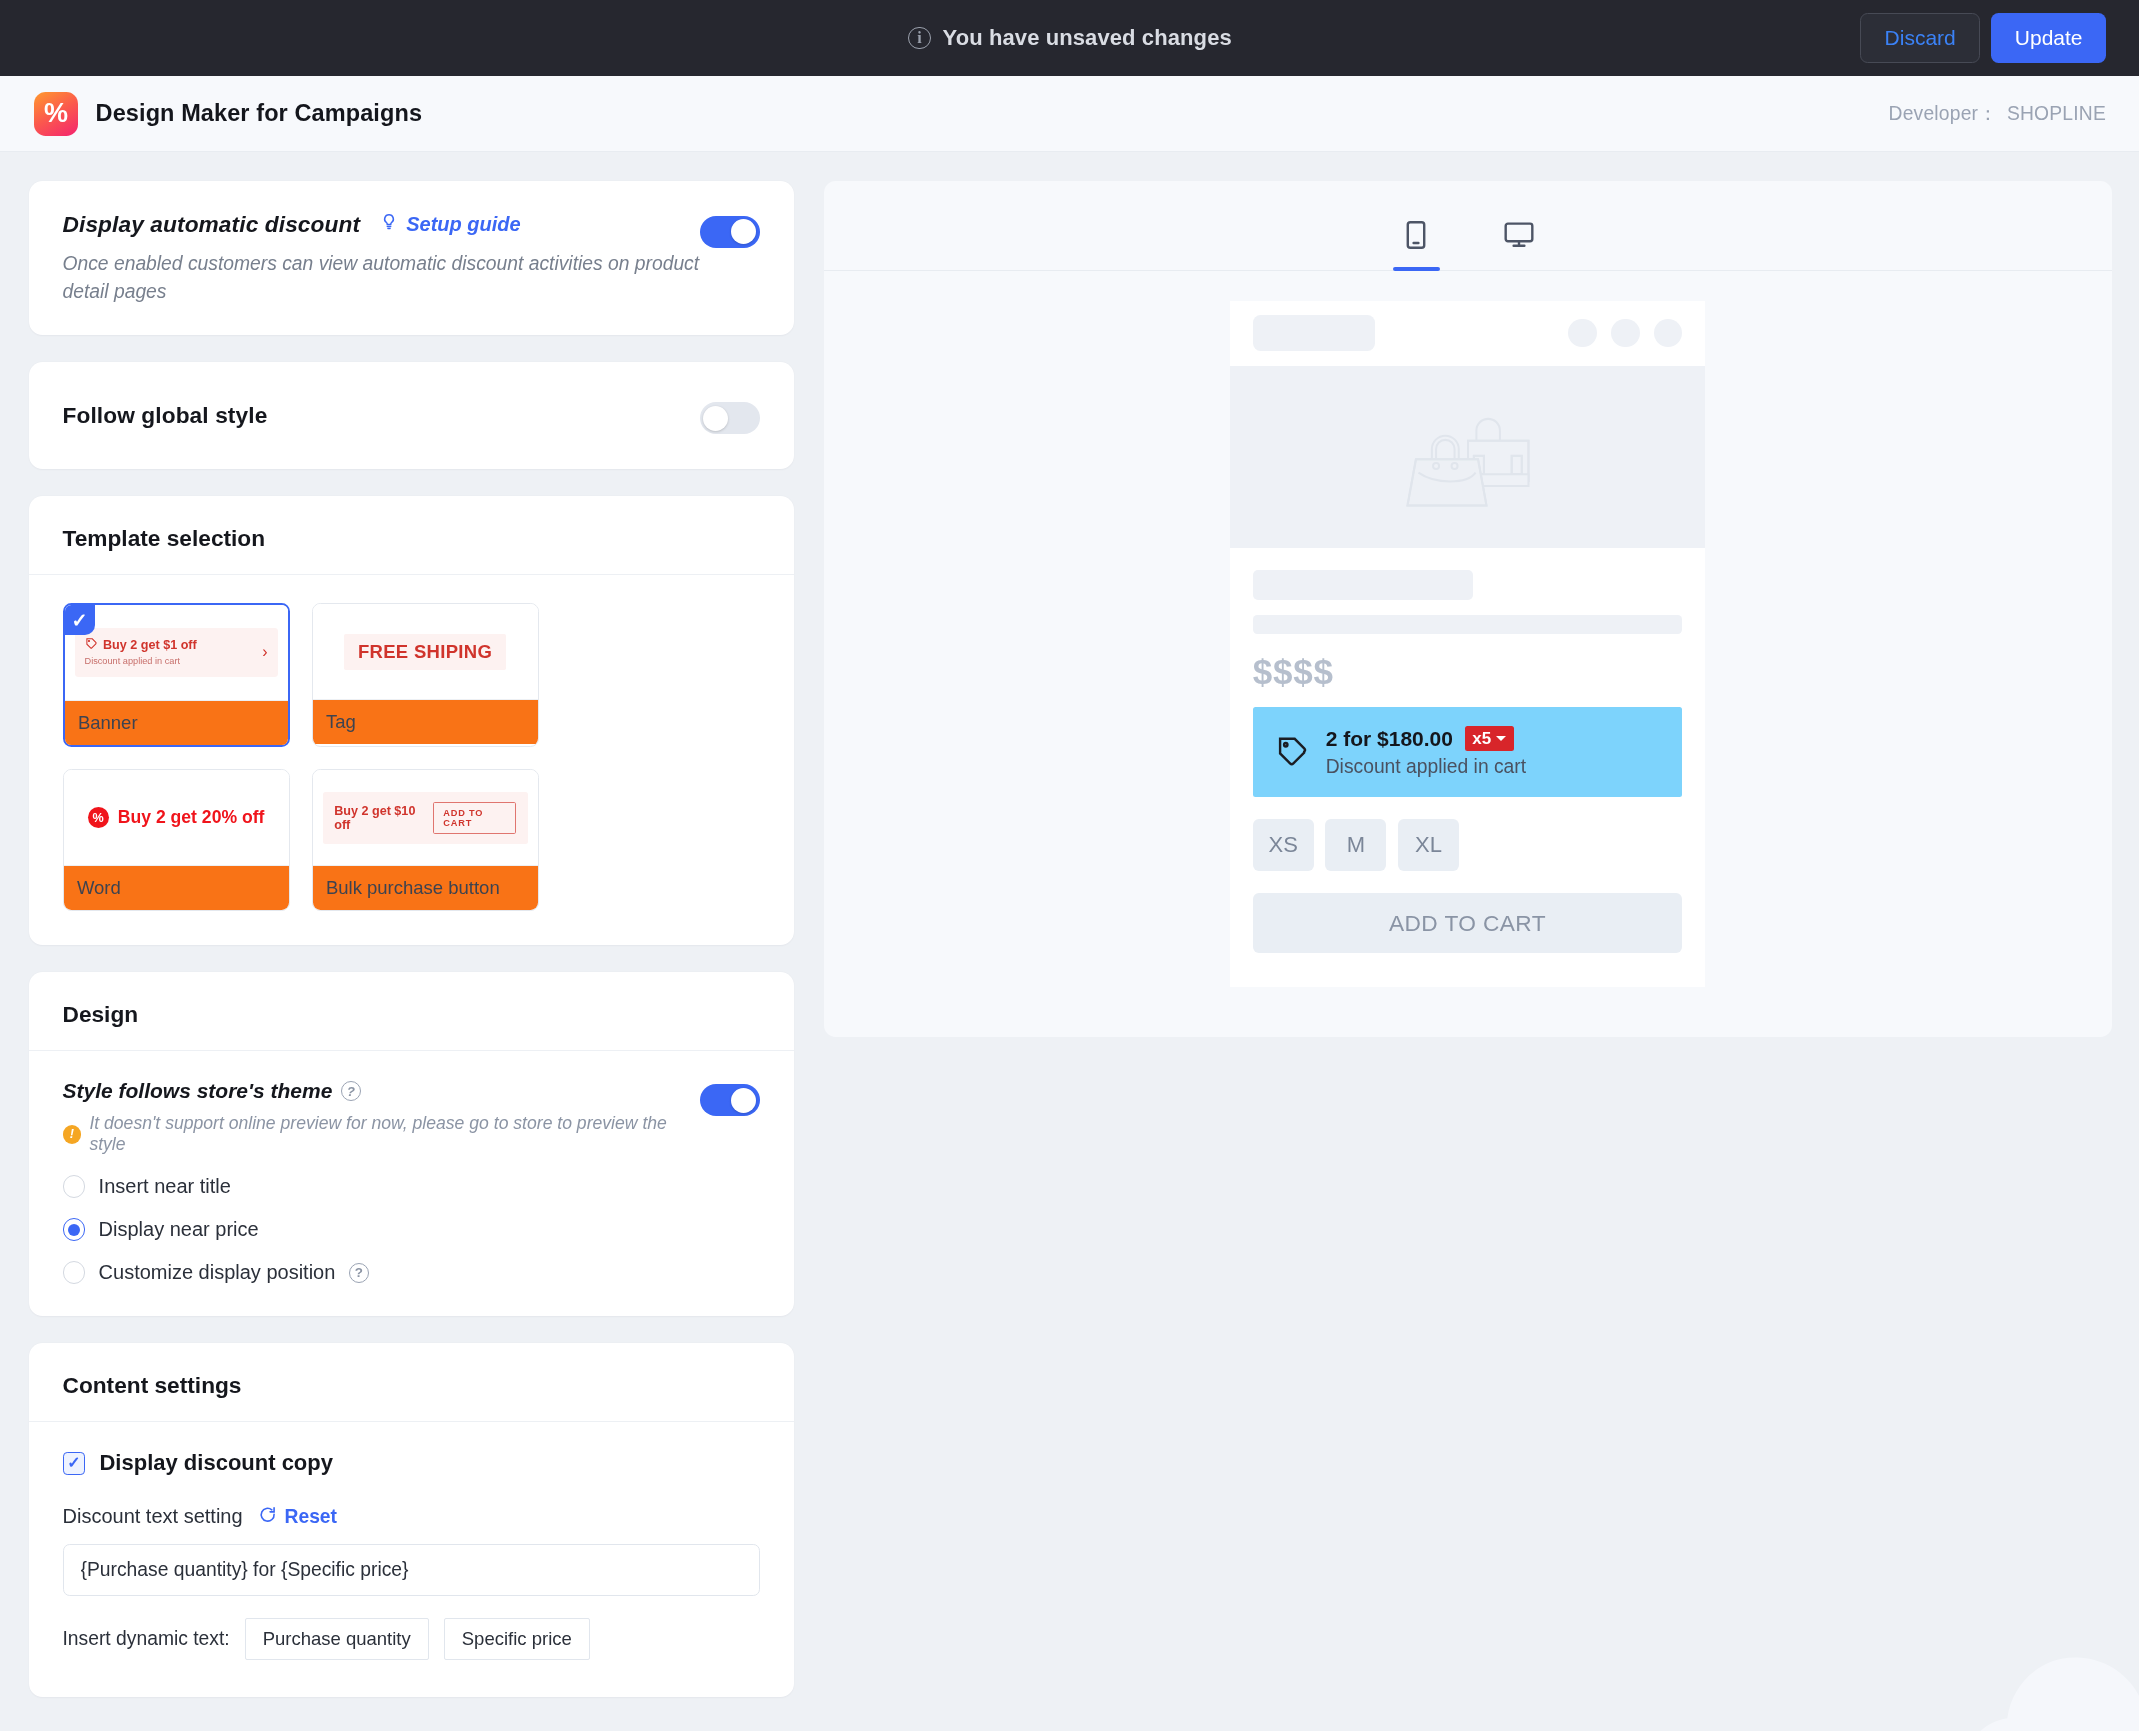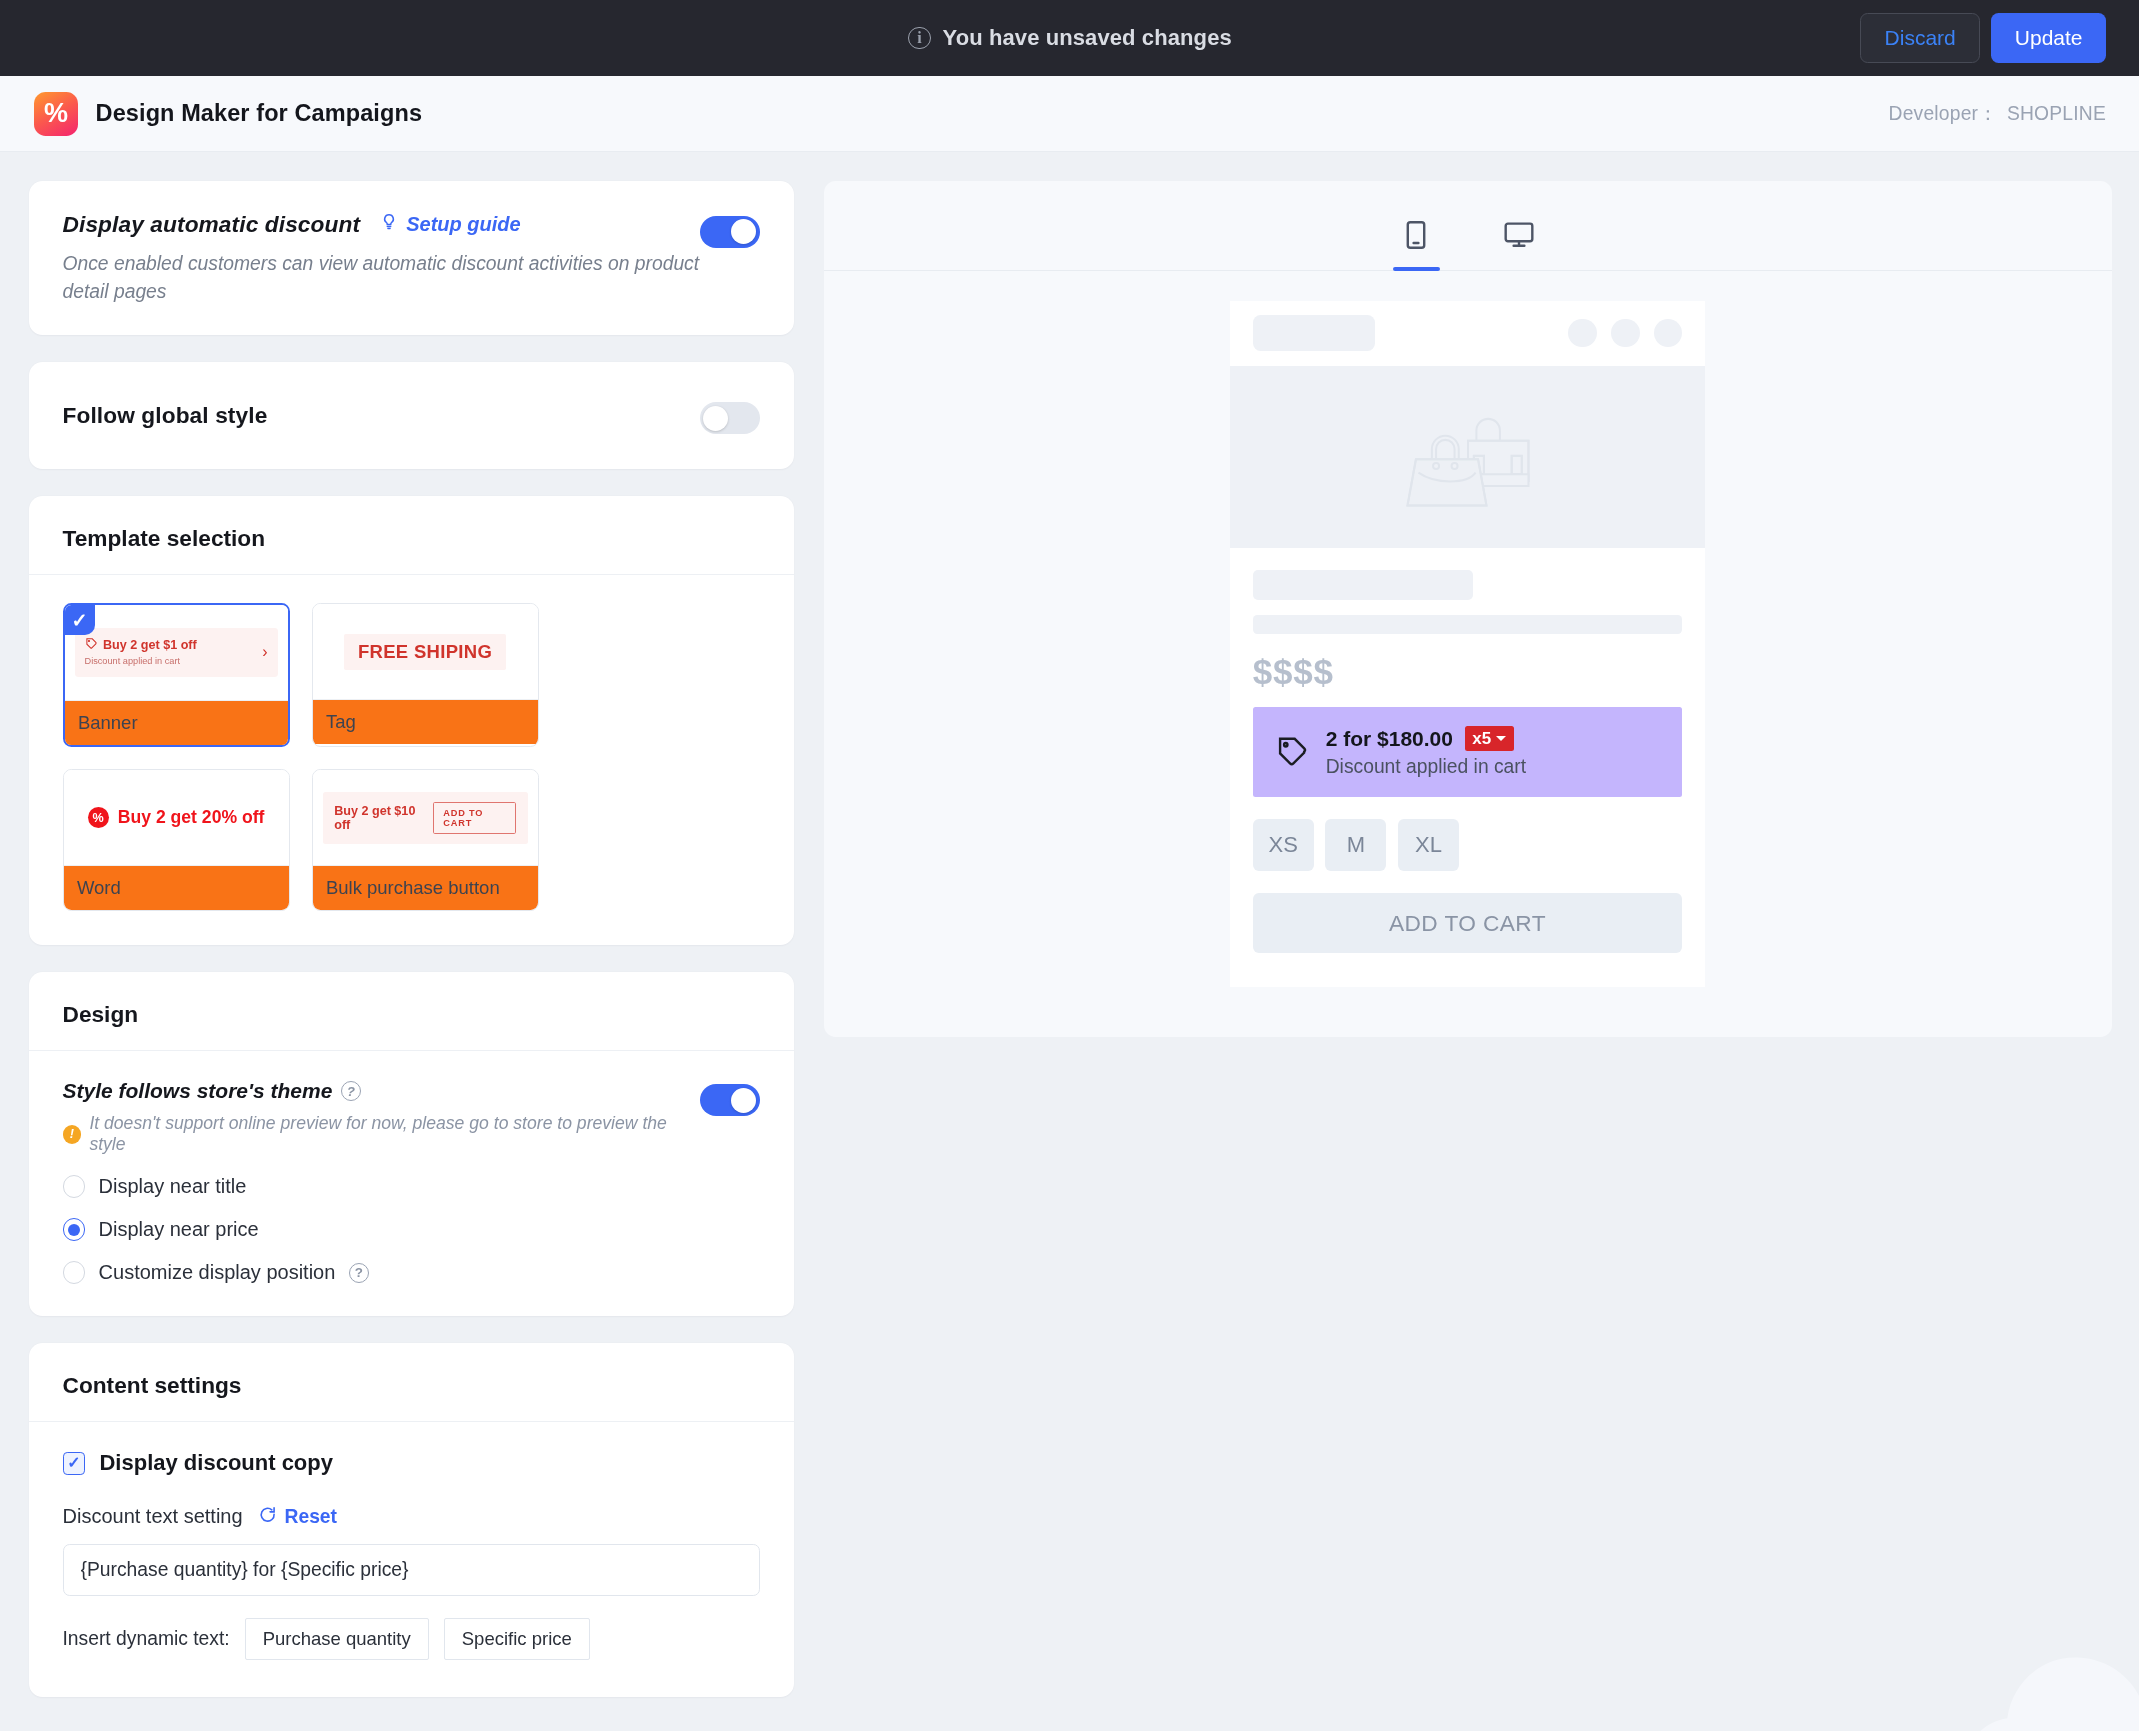--- a/index.html
+++ b/index.html
@@ -304,21 +304,21 @@
   .sk-line-b {
     width: 100%; height: 18.5px; border-radius: 4.2px; background: #eef1f6;
     margin-top: 15px;
   }
   .sk-price {
     margin-top: 18.5px; font-size: 35px; font-weight: 700;
     color: #b6bfcd; letter-spacing: 0.8px;
   }
 
   .disc-banner {
-    margin-top: 15px; background: #c4b5fd; border-radius: 2.5px;
+    margin-top: 15px; background: #7dd3fc; border-radius: 2.5px;
     padding: 19.3px 22px; display: flex; align-items: center; gap: 17px;
   }
   .disc-texts { display: flex; flex-direction: column; gap: 5px; }
   .disc-l1 { display: flex; align-items: center; gap: 11.7px; }
   .disc-title { font-size: 21px; font-weight: 700; color: #14161c; }
   .qty-badge {
     background: #d8252a; color: #fff; border-radius: 2.5px;
     padding: 3.4px 7.6px 4.2px 7.6px; font-size: 17px; font-weight: 700;
     display: flex; align-items: center; gap: 5px; line-height: 1;
   }
@@ -482,21 +482,21 @@
             </div>
           </div>
           <div class="toggle on">
               <span class="knob"></span>
             </div>
         </div>
 
 
         <div class="radio-row">
           <span class="radio"></span>
-          <span class="radio-lbl">Display near title</span>
+          <span class="radio-lbl">Insert near title</span>
         </div>
         <div class="radio-row">
           <span class="radio checked"></span>
           <span class="radio-lbl">Display near price</span>
         </div>
         <div class="radio-row">
           <span class="radio"></span>
           <span class="radio-lbl">Customize display position</span>
           <span class="qmark">?</span>
         </div>

